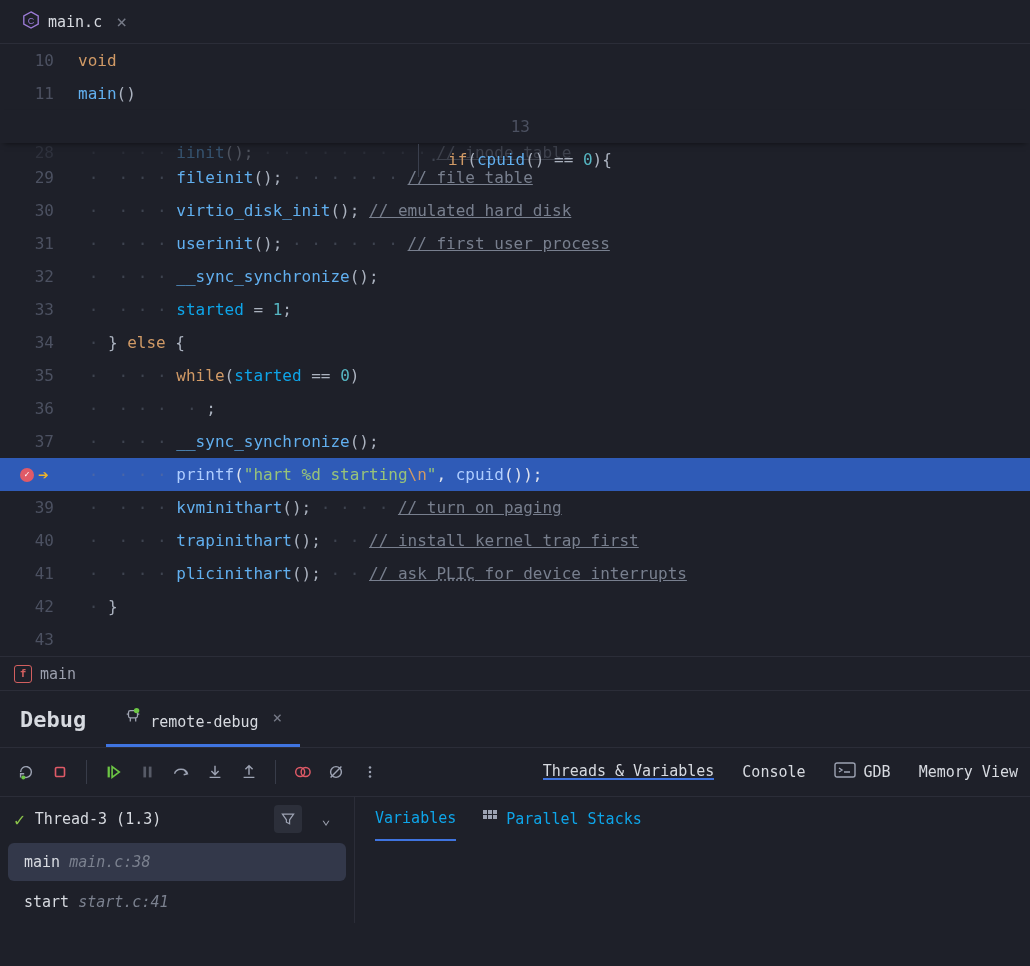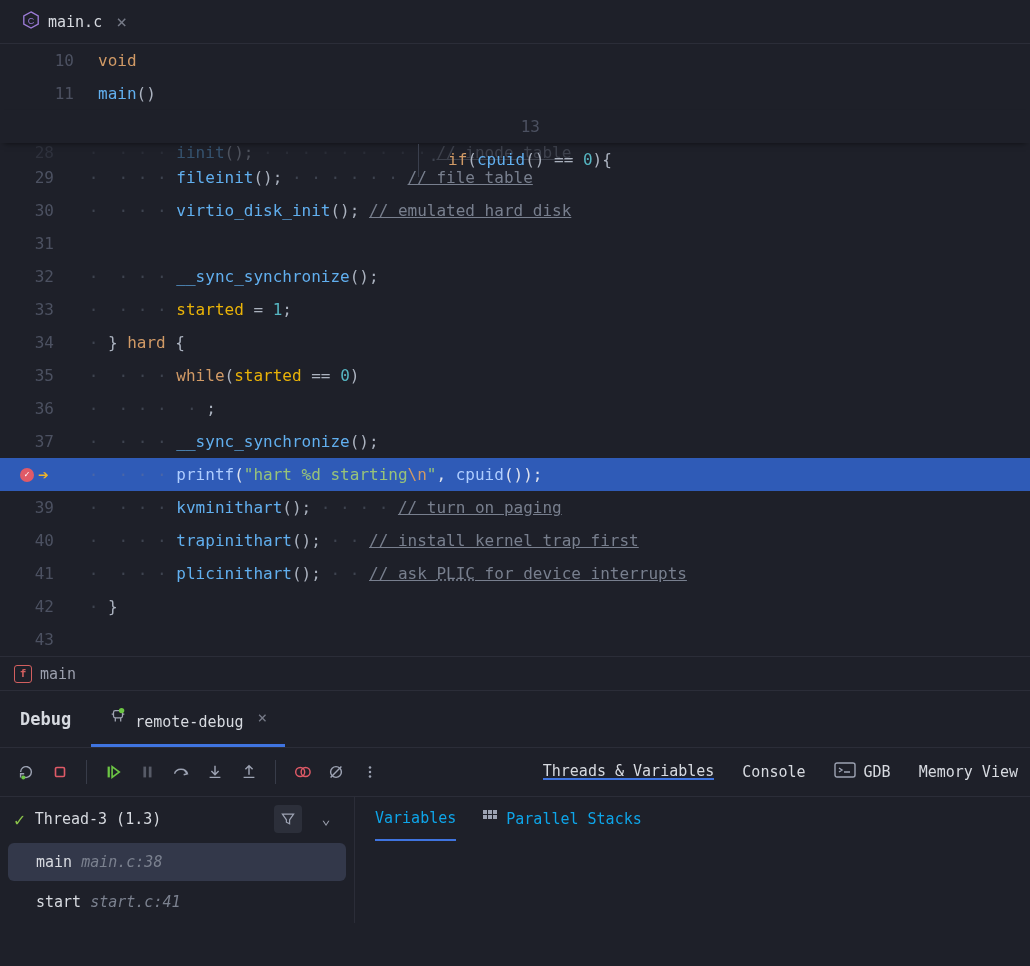--- a/index.html
+++ b/index.html
@@ -71,33 +71,33 @@
 .bp-dot::after { content:"✓"; font-size:9px; color:#fff; }
 .exec-arrow { color: #f0b429; font-size: 18px; font-weight: bold; }
 .code { padding-left: 0; }
 .code span { white-space: pre; }
 .dots { color: #3e434f; }
 
 .tk-keyword { color: #d19a66; }
 .tk-func    { color: #61afef; }
 .tk-call    { color: #61afef; }
 .tk-punct   { color: #abb2bf; }
-.tk-text    { color: #eab308; }
+.tk-text    { color: #0ea5e9; }
 .tk-comment { color: #787f8e; text-decoration: underline; }
 .tk-number  { color: #56b6c2; }
 .tk-string  { color: #98c379; }
 .tk-escape  { color: #d19a66; }
 .tk-underl  { text-decoration: underline dotted #787f8e; color:#787f8e; }
 
 .line.highlight { background: #2f5bb7; }
 .line.highlight .gutter { color: #9aa5c7; background: #1e2029; position: relative; }
 .line.highlight .tk-text,
 .line.highlight .tk-punct { color: #dfe3ee; }
 
-.line.sticky .gutter { color: #4c5161; margin-left: 20px; }
+.line.sticky .gutter { color: #4c5161; }
 .line.sticky { position: relative; }
 .line.faded { opacity: 0.35; }
 
 .sticky-shadow { box-shadow: 0 4px 6px -4px rgba(0,0,0,0.6); position: relative; z-index: 2; flex-direction: column; }
 
 .il { display:inline-block; width:1px; height:100%; background:#3a3f4d; vertical-align:middle; }
 
 .breadcrumb {
   height: 34px;
   display: flex;
@@ -123,21 +123,21 @@
   background: #1e2029;
 }
 .debug-tabs {
   display: flex;
   height: 56px;
   align-items: center;
 }
 .debug-tabs .title {
   padding: 0 20px;
   font-weight: 600;
-  font-size: 17px;
+  font-size: 22px;
   color: #d7dae0;
 }
 .debug-tabs .config {
   display: flex;
   align-items: center;
   gap: 8px;
   padding: 0 18px;
   border-bottom: 3px solid #3f74e0;
   height: 100%;
 }
@@ -197,21 +197,21 @@
 .thread-row .check { color: #8bc34a; font-size: 18px; }
 .thread-row .label { color: #d7dae0; font-size: 15px; flex: 1; }
 .thread-row .filter-btn, .thread-row .chev {
   width: 28px; height: 28px;
   display:flex; align-items:center; justify-content:center;
   border-radius: 4px;
 }
 .thread-row .filter-btn { background: #2c2f3a; }
 .thread-row .chev { color: #9b9fad; }
 .frame-item {
-  padding: 10px 28px;
+  padding: 10px 16px;
   font-size: 15px;
   border-radius: 6px;
   margin: 2px 8px;
 }
 .frame-item.selected { background: #33384a; }
 .frame-item .fn { color: #d7dae0; }
 .frame-item .loc { color: #7b818f; font-style: italic; }
 
 .frames-right .subtabs {
   display: flex;
@@ -271,32 +271,33 @@
   <div class="line">
     <div class="gutter">29</div>
     <span class="code"><span class="il"></span><span class="dots"> · </span><span class="il"></span><span class="dots"> · · · </span><span class="tk-call">fileinit</span><span class="tk-punct">();</span><span class="dots"> · · · · · · </span><span class="tk-comment">// file table</span></span>
   </div>
   <div class="line">
     <div class="gutter">30</div>
     <span class="code"><span class="il"></span><span class="dots"> · </span><span class="il"></span><span class="dots"> · · · </span><span class="tk-call">virtio_disk_init</span><span class="tk-punct">();</span><span class="dots"> </span><span class="tk-comment">// emulated hard disk</span></span>
   </div>
   <div class="line">
     <div class="gutter">31</div>
+    <span class="code"><span class="il"></span><span class="dots"> · </span><span class="il"></span><span class="dots"> · · · </span><span class="tk-call">userinit</span><span class="tk-punct">();</span><span class="dots"> · · · · · · </span><span class="tk-comment">// first user process</span></span>
   </div>
   <div class="line">
     <div class="gutter">32</div>
     <span class="code"><span class="il"></span><span class="dots"> · </span><span class="il"></span><span class="dots"> · · · </span><span class="tk-call">__sync_synchronize</span><span class="tk-punct">();</span></span>
   </div>
   <div class="line">
     <div class="gutter">33</div>
     <span class="code"><span class="il"></span><span class="dots"> · </span><span class="il"></span><span class="dots"> · · · </span><span class="tk-text">started</span><span class="tk-punct"> = </span><span class="tk-number">1</span><span class="tk-punct">;</span></span>
   </div>
   <div class="line">
     <div class="gutter">34</div>
-    <span class="code"><span class="il"></span><span class="dots"> · </span><span class="tk-punct">} </span><span class="tk-keyword">hard</span><span class="tk-punct"> {</span></span>
+    <span class="code"><span class="il"></span><span class="dots"> · </span><span class="tk-punct">} </span><span class="tk-keyword">else</span><span class="tk-punct"> {</span></span>
   </div>
   <div class="line">
     <div class="gutter">35</div>
     <span class="code"><span class="il"></span><span class="dots"> · </span><span class="il"></span><span class="dots"> · · · </span><span class="tk-keyword">while</span><span class="tk-punct">(</span><span class="tk-text">started</span><span class="tk-punct"> == </span><span class="tk-number">0</span><span class="tk-punct">)</span></span>
   </div>
   <div class="line">
     <div class="gutter">36</div>
     <span class="code"><span class="il"></span><span class="dots"> · </span><span class="il"></span><span class="dots"> · · · </span><span class="il"></span><span class="dots"> · </span><span class="tk-punct">;</span></span>
   </div>
   <div class="line">

